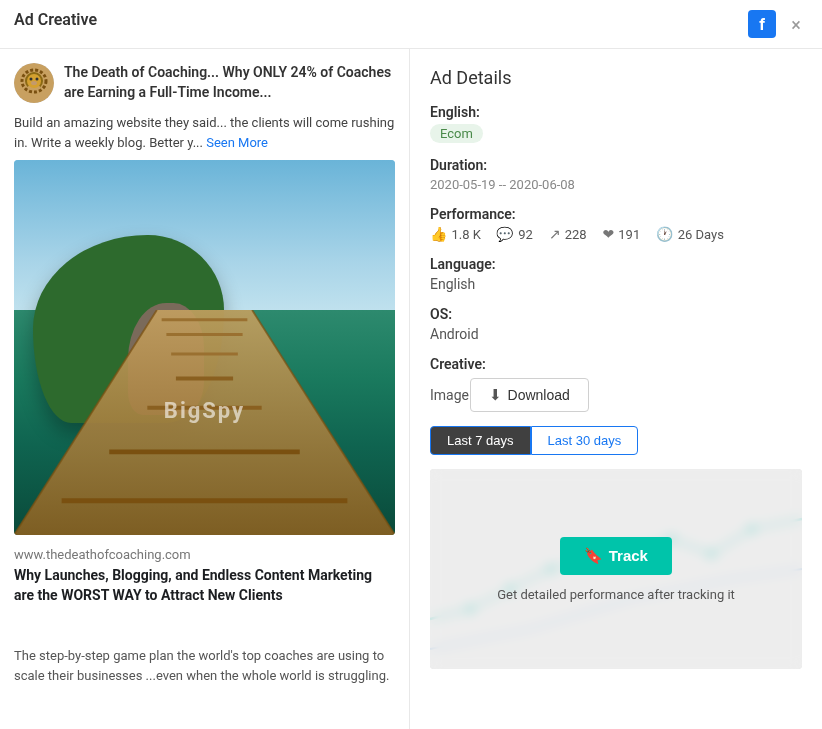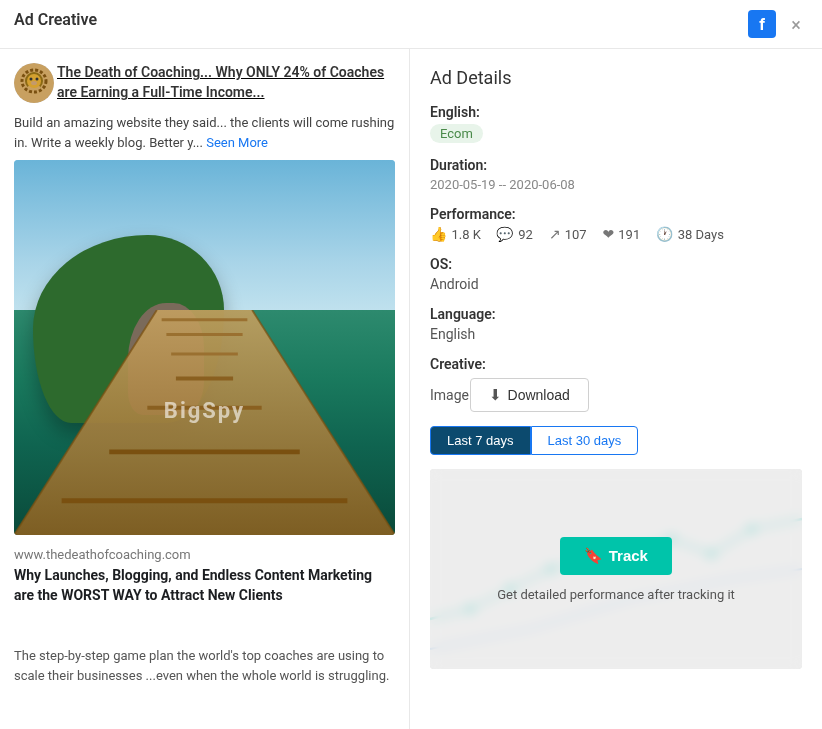--- a/index.html
+++ b/index.html
@@ -66,23 +66,22 @@
     .left-panel {
       width: 410px;
       border-right: 1px solid #e8e8e8;
       overflow-y: auto;
       padding: 14px;
     }
 
     .advertiser-row {
       display: flex;
       align-items: flex-start;
-      gap: 3px;
+      gap: 10px;
       margin-bottom: 10px;
-      text-decoration: underline;
     }
 
     .advertiser-avatar {
       width: 40px;
       height: 40px;
       border-radius: 50%;
       background: #ccc;
       flex-shrink: 0;
       overflow: hidden;
       display: flex;
@@ -298,21 +297,21 @@
     .time-btn {
       padding: 6px 16px;
       border: 1px solid #1877f2;
       background: #fff;
       cursor: pointer;
       font-size: 13px;
       color: #1877f2;
     }
 
     .time-btn.active {
-      background: #0c4a6e;
+      background: #404040;
       color: #fff;
     }
 
     .time-btn:first-child {
       border-radius: 4px 0 0 4px;
     }
 
     .time-btn:last-child {
       border-radius: 0 4px 4px 0;
     }
@@ -478,41 +477,41 @@
         <div class="perf-item">
           <span class="perf-icon">👍</span>
           <span>1.8 K</span>
         </div>
         <div class="perf-item">
           <span class="perf-icon">💬</span>
           <span>92</span>
         </div>
         <div class="perf-item">
           <span class="perf-icon">↗</span>
-          <span>107</span>
+          <span>228</span>
         </div>
         <div class="perf-item">
           <span class="perf-icon">❤</span>
           <span>191</span>
         </div>
         <div class="perf-item">
           <span class="perf-icon">🕐</span>
-          <span>38 Days</span>
+          <span>26 Days</span>
         </div>
       </div>
+    </div>
+
+    <div class="detail-row">
+      <div class="detail-label">Language:</div>
+      <div class="detail-value">English</div>
     </div>
 
     <div class="detail-row">
       <div class="detail-label">OS:</div>
       <div class="detail-value">Android</div>
-    </div>
-
-    <div class="detail-row">
-      <div class="detail-label">Language:</div>
-      <div class="detail-value">English</div>
     </div>
 
     <div class="detail-row">
       <div class="detail-label">Creative:</div>
       <div class="creative-row">
         <span class="image-label">Image</span>
         <button class="download-btn">
           <span class="download-icon">⬇</span>
           <span>Download</span>
         </button>

